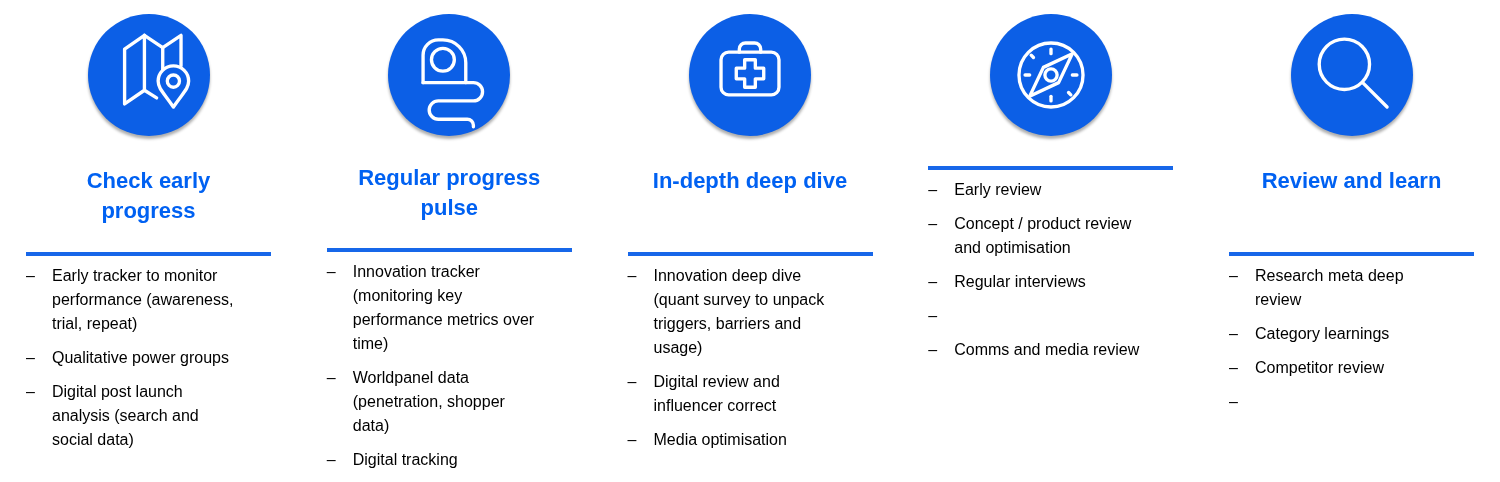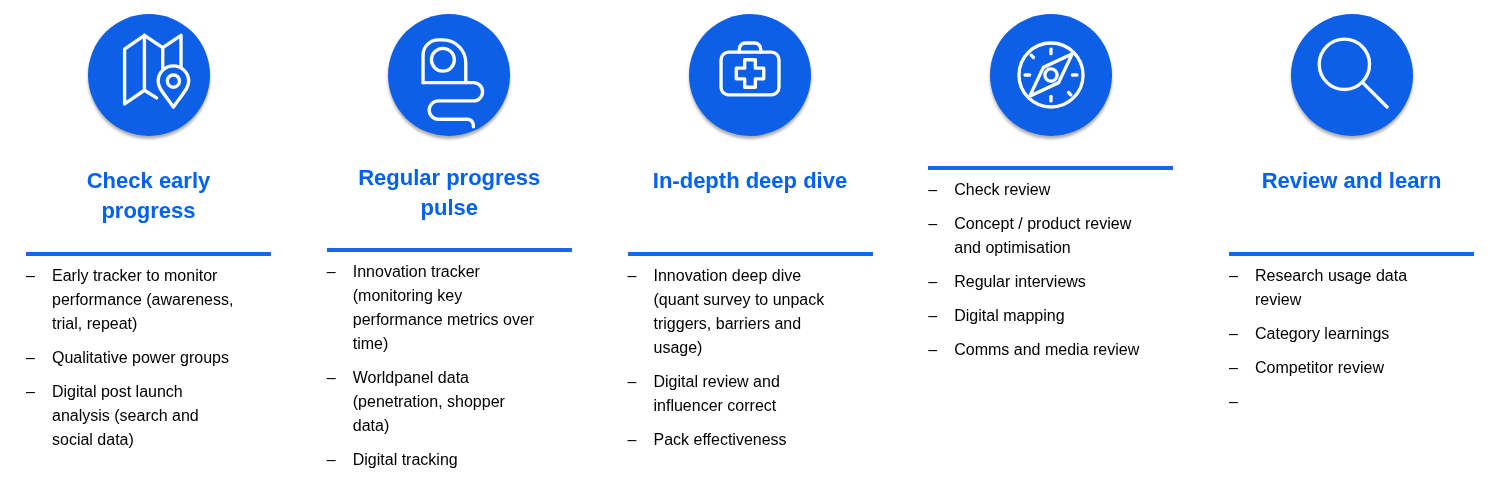--- a/index.html
+++ b/index.html
@@ -130,21 +130,21 @@
         <li>
         <span class="dash">–</span>
         <span class="btext">Innovation deep dive (quant survey to unpack triggers, barriers and usage)</span>
       </li>
         <li>
         <span class="dash">–</span>
         <span class="btext">Digital review and influencer correct</span>
       </li>
         <li>
         <span class="dash">–</span>
-        <span class="btext">Pack effectiveness</span>
+        <span class="btext">Media optimisation</span>
       </li>
       </ul>
   </div>
 
   <div class="col">
     <div class="icon-wrap">
       <div class="circle">
         <svg class="icon-svg" viewBox="0 0 80 80">
           <circle cx="40" cy="40" r="21"></circle>
           <path d="M54 26 L45 45 L26 54 L35 35 Z"></path>
@@ -155,33 +155,32 @@
           <path d="M23 40 L26 40"></path>
           <path d="M51.5 51.5 L53 53"></path>
           <path d="M27 27 L28.5 28.5"></path>
         </svg>
       </div>
     </div>
     <div class="divider"></div>
     <ul class="bullets">
         <li>
         <span class="dash">–</span>
-        <span class="btext">Check review</span>
+        <span class="btext">Early review</span>
       </li>
         <li>
         <span class="dash">–</span>
         <span class="btext">Concept / product  review and optimisation</span>
       </li>
         <li>
         <span class="dash">–</span>
         <span class="btext">Regular interviews</span>
       </li>
         <li>
         <span class="dash">–</span>
-        <span class="btext">Digital mapping</span>
       </li>
         <li>
         <span class="dash">–</span>
         <span class="btext">Comms and media review</span>
       </li>
       </ul>
   </div>
 
   <div class="col">
     <div class="icon-wrap">
@@ -192,21 +191,21 @@
         </svg>
       </div>
     </div>
     <div class="title">
       <div class="title-inner">Review and learn</div>
     </div>
     <div class="divider"></div>
     <ul class="bullets">
         <li>
         <span class="dash">–</span>
-        <span class="btext">Research usage data review</span>
+        <span class="btext">Research meta deep review</span>
       </li>
         <li>
         <span class="dash">–</span>
         <span class="btext">Category learnings</span>
       </li>
         <li>
         <span class="dash">–</span>
         <span class="btext">Competitor review</span>
       </li>
         <li>

